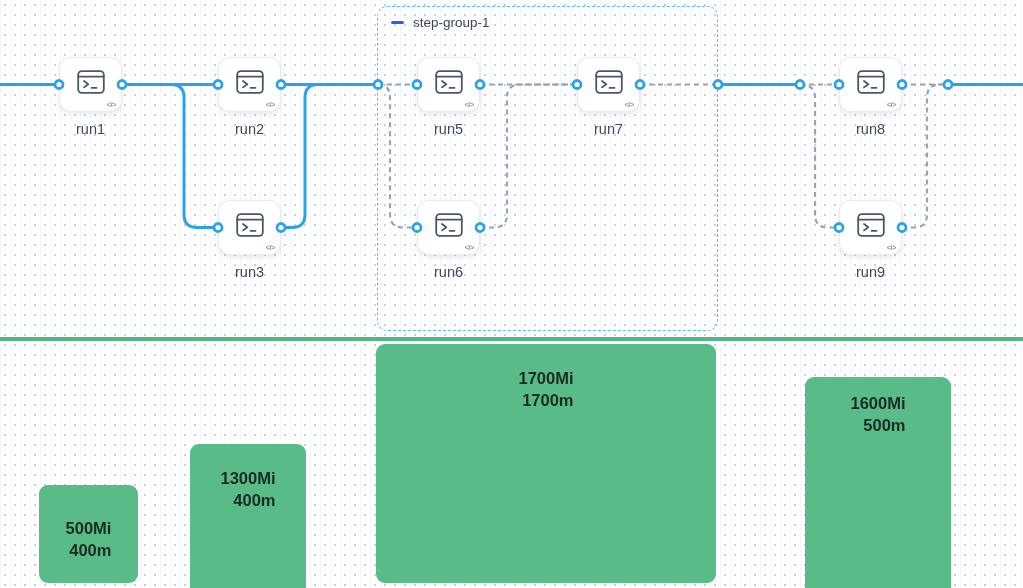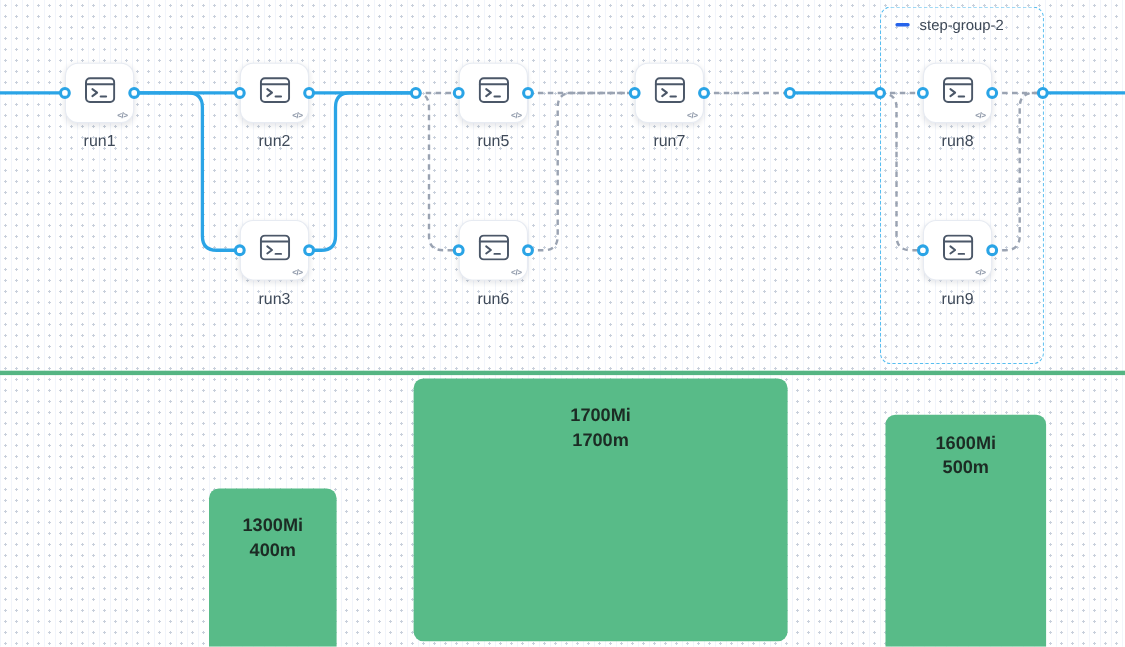--- a/index.html
+++ b/index.html
@@ -27,31 +27,31 @@
   .card{position:absolute;left:0;top:0;right:0;bottom:0;background:#fff;border:1px solid #E7EBF2;
         border-radius:12px;box-shadow:0 2px 5px rgba(30,41,59,0.10);}
   .term{position:absolute;left:50%;top:12px;transform:translateX(-50%);}
   .badge{position:absolute;right:5px;bottom:2px;font-size:7.5px;color:#8D97A8;font-weight:700;letter-spacing:-0.5px;}
   .nlabel{position:absolute;top:64px;left:-30px;width:123px;text-align:center;
           font-size:14.5px;color:#3F4A59;font-weight:400;}
 
   
   .divider{position:absolute;left:0;top:337px;width:1023px;height:4px;background:#55B583;z-index:1;}
   .bar{position:absolute;background:#58BB88;border-radius:9px;z-index:1;text-align:center;box-sizing:border-box;}
-  .bar-label{display:inline-block;text-align:center;font-size:16.5px;font-weight:700;color:#1C2B24;line-height:22px;}
+  .bar-label{display:inline-block;text-align:right;font-size:16.5px;font-weight:700;color:#1C2B24;line-height:22px;}
 </style>
 </head>
 <body>
 
 <div class="canvas">
 
-  <div class="group" style="left: 800px; top: 6px; width: 149px; height: 325px;">
+  <div class="group" style="left: 377px; top: 6px; width: 341px; height: 325px;">
     <div class="group-header">
       <span class="collapse-icon"></span>
-      <span class="group-title">step-group-2</span>
+      <span class="group-title">step-group-1</span>
     </div>
   </div>
 
   <svg class="layer" id="edges-layer">
     <g fill="none" stroke="#2AA4E6" stroke-width="3" stroke-linecap="round">
       <path d="M0 84.5 H59"></path>
       <path d="M122 84.5 H218"></path>
       <path d="M122 84.5 H171 Q184 84.5 184 97.5 V214.5 Q184 227.5 197 227.5 H218"></path>
       <path d="M281 84.5 H378"></path>
       <path d="M281 227.5 H292 Q305 227.5 305 214.5 V97.5 Q305 84.5 318 84.5 H378"></path>
@@ -188,20 +188,26 @@
       <circle cx="839" cy="84.5" r="4"></circle>
       <circle cx="902" cy="84.5" r="4"></circle>
       <circle cx="839" cy="227.5" r="4"></circle>
       <circle cx="902" cy="227.5" r="4"></circle>
       <circle cx="948" cy="84.5" r="4"></circle>
     </g>
   </svg>
 
   <div class="divider"></div>
 
+  <div class="bar" style="left: 39px; top: 485px; width: 99px; height: 98px;">
+    <div class="bar-label" style="margin-top: 32px;">
+      <div>500Mi</div>
+      <div>400m</div>
+    </div>
+  </div>
   <div class="bar" style="left: 190px; top: 416px; width: 116px; height: 167px; margin-top: 28px;">
     <div class="bar-label" style="margin-top: 23px;">
       <div>1300Mi</div>
       <div>400m</div>
     </div>
   </div>
   <div class="bar" style="left: 376px; top: 344px; width: 340px; height: 239px;">
     <div class="bar-label" style="margin-top: 23px;">
       <div>1700Mi</div>
       <div>1700m</div>

